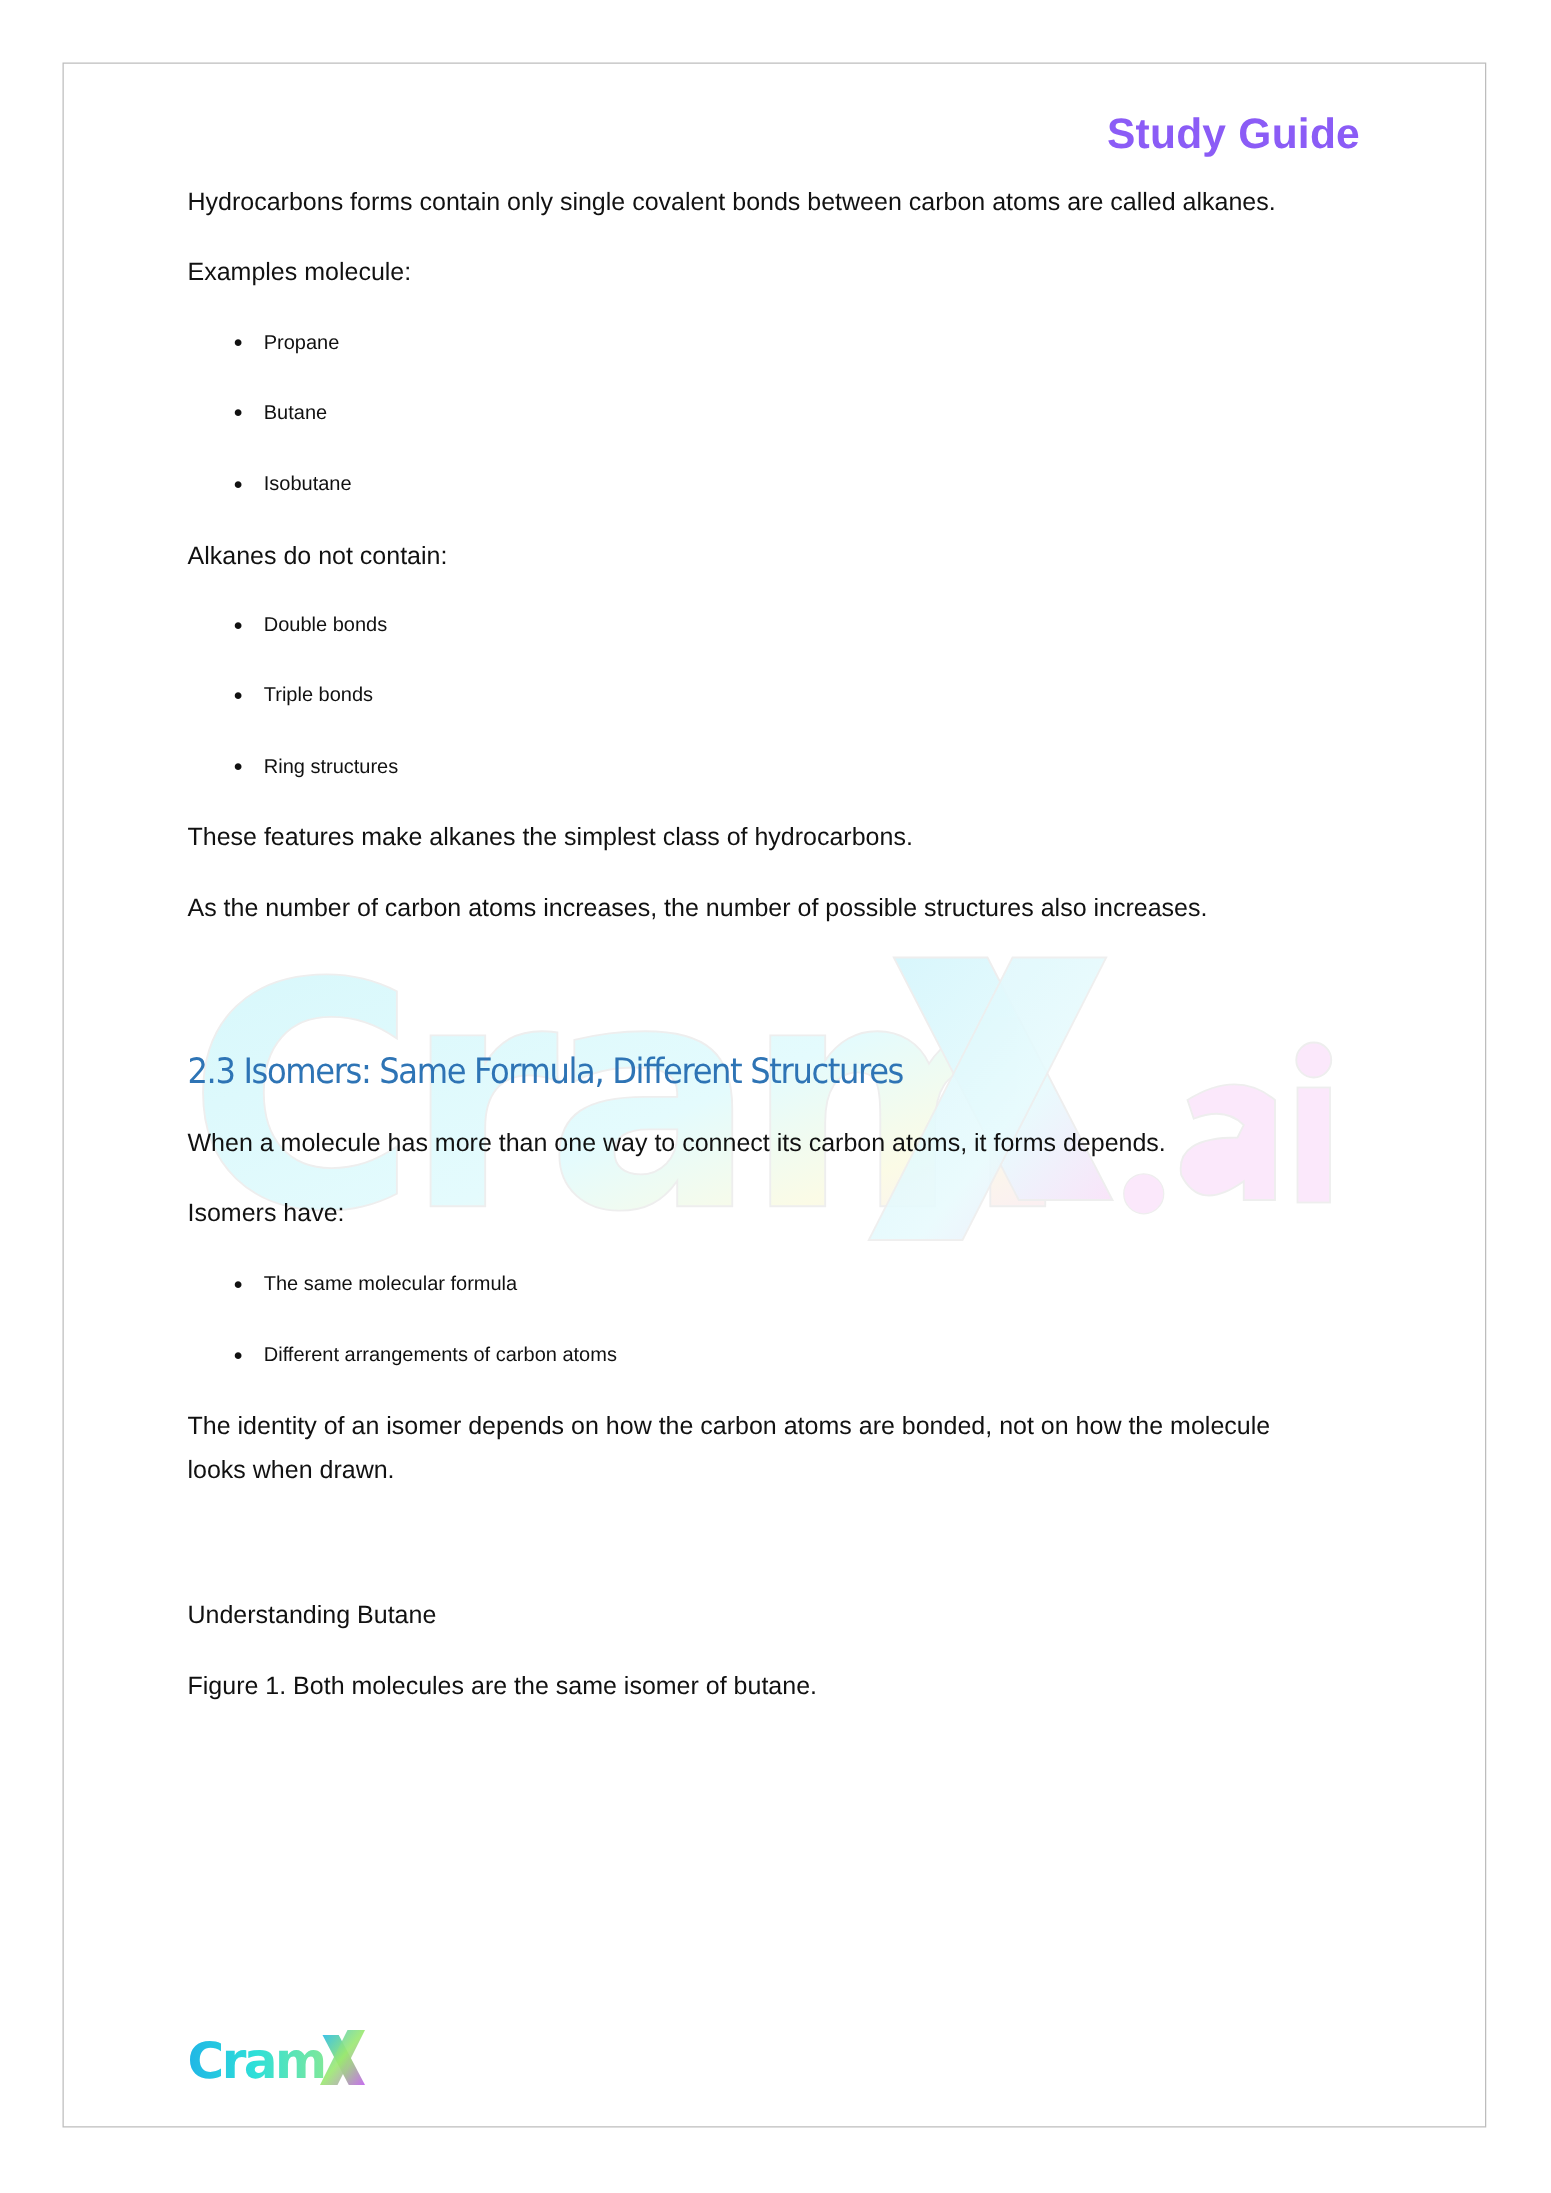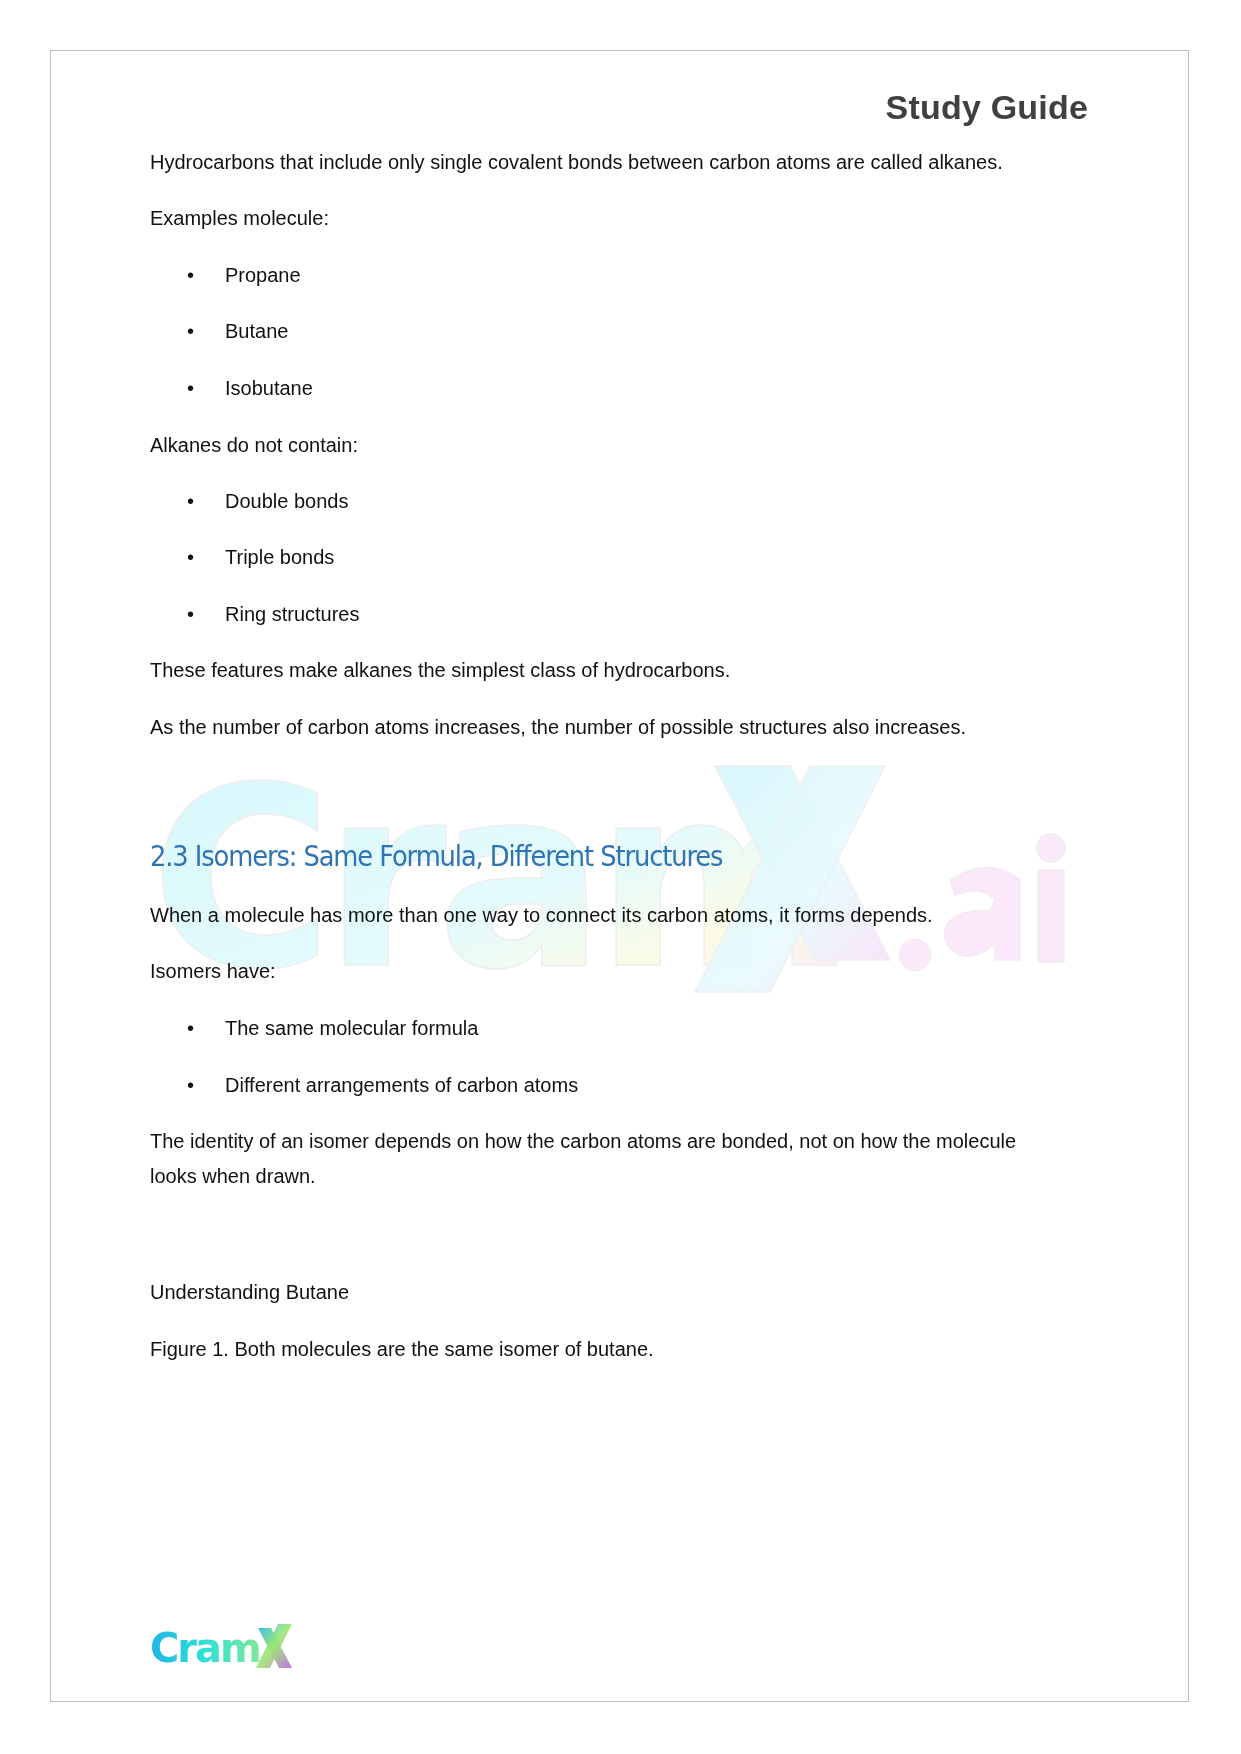--- a/index.html
+++ b/index.html
@@ -1,25 +1,25 @@
 <!DOCTYPE html>
 <html><head>
 <meta charset="utf-8">
 <style>
   html, body { margin: 0; padding: 0; background: #ffffff; }
   body { width: 1241px; height: 1754px; position: relative; overflow: hidden;
          font-family: "Liberation Sans", sans-serif; color: #111111; }
   .page-border { position: absolute; left: 50px; top: 50px; width: 1139px; height: 1652px;
                  border: 1.5px solid #bdbdbd; box-sizing: border-box; }
   .title { position: absolute; right: 153px; top: 88px; font-size: 34px; font-weight: bold;
-           color: #404040; letter-spacing: 0.2px; }
+           color: #8b5cf6; letter-spacing: 0.2px; }
   .line { position: absolute; left: 150px; font-size: 20px; line-height: 24px; white-space: nowrap; }
   .line b { font-weight: normal; }
   .bullet { position: absolute; left: 187px; font-size: 20px; line-height: 24px; }
-  .bullet-text { position: absolute; left: 225px; font-size: 20px; line-height: 24px; white-space: nowrap; }
+  .bullet-text { position: absolute; left: 211px; font-size: 16px; line-height: 24px; white-space: nowrap; }
   .heading2 { position: absolute; left: 150px; top: 840px; font-size: 28px; color: #2e74b5;
               font-family: "DejaVu Sans", sans-serif; font-weight: normal; letter-spacing: -1.2px;
               transform: scaleX(0.92); transform-origin: left center; white-space: nowrap; }
   .watermark { position: absolute; left: 150px; top: 760px; width: 940px; height: 240px;
                pointer-events: none; z-index: 0; }
   .content { position: relative; z-index: 1; }
   .logo { position: absolute; left: 150px; top: 1620px; }
 </style>
 </head>
 <body>
@@ -45,21 +45,21 @@
   <path d="M660 6 L735 6 L620 232 L545 232 Z" fill="url(#wmx)" stroke="#eeeeee" stroke-width="1.5" opacity="0.9"></path>
   <circle cx="765" cy="195" r="16" fill="#fbe8fb" stroke="#eeeeee"></circle>
   <path d="M800 120 Q840 95 870 120 L870 200 L845 200 L845 185 Q810 210 795 180 Q790 150 840 150 L845 140 Q830 125 805 135 Z" fill="#fbe8fb" stroke="#eeeeee" stroke-width="1.5"></path>
   <rect x="888" y="110" width="26" height="92" fill="#fbe8fb" stroke="#eeeeee" stroke-width="1.5"></rect>
   <circle cx="901" cy="88" r="14" fill="#fbe8fb" stroke="#eeeeee" stroke-width="1.5"></circle>
 </svg>
 
 <div class="content">
   <div class="title">Study Guide</div>
 
-  <div class="line" style="top:150px"><span>Hydrocarbons that include </span><b>only single covalent bonds between carbon atoms</b><span> are called </span><b>alkanes</b><span>.</span></div>
+  <div class="line" style="top:150px"><span>Hydrocarbons forms contain </span><b>only single covalent bonds between carbon atoms</b><span> are called </span><b>alkanes</b><span>.</span></div>
 
   <div class="line" style="top:206px">Examples molecule:</div>
 
   <div>
     <span class="bullet" style="top:263px">•</span>
     <span class="bullet-text" style="top:263px">Propane</span>
     <span class="bullet" style="top:319px">•</span>
     <span class="bullet-text" style="top:319px">Butane</span>
     <span class="bullet" style="top:376px">•</span>
     <span class="bullet-text" style="top:376px">Isobutane</span>

